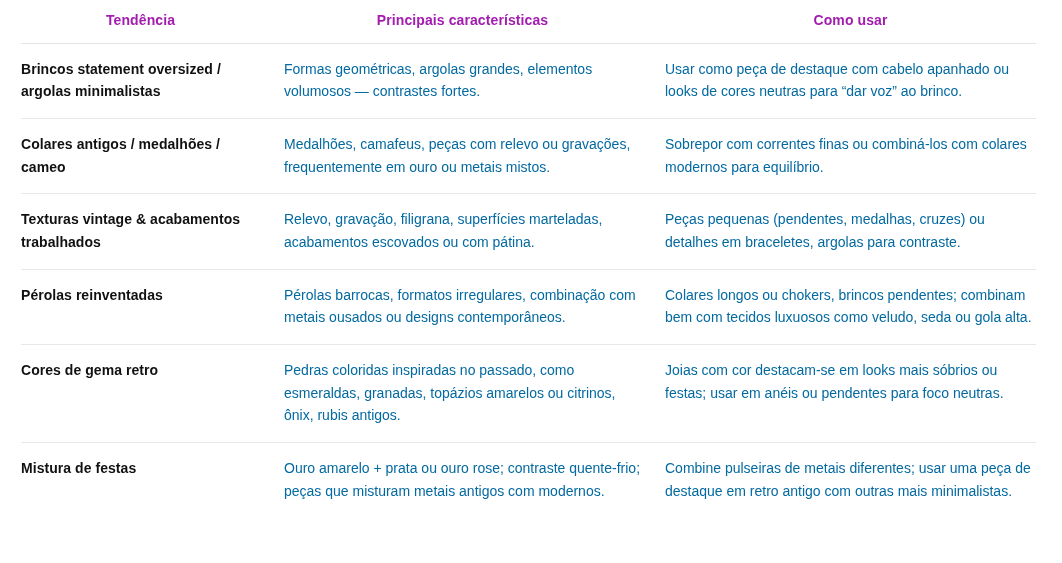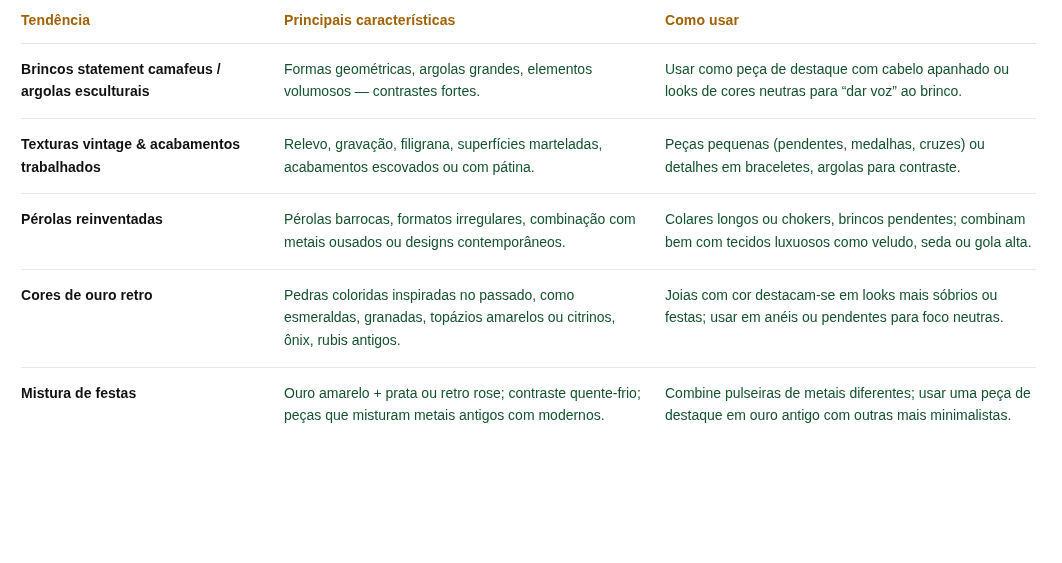--- a/index.html
+++ b/index.html
@@ -29,38 +29,38 @@
     border-collapse: collapse;
     table-layout: fixed;
     font-size: 14px;
   }
 
   table.trend-table col.col-trend    { width: 263px; }
   table.trend-table col.col-features { width: 381px; }
   table.trend-table col.col-usage    { width: 371px; }
 
   thead th {
-    text-align: left;
+    text-align: center;
     vertical-align: bottom;
     font-weight: 700;
     font-size: 14px;
     line-height: 1.4;
-    color: #a16207;
+    color: #a21caf;
     padding: 11px 24px 12px 0;
     border-bottom: 1px solid #e3e3e3;
     letter-spacing: 0.1px;
   }
 
   thead th.col-usage-head { padding-right: 0; }
 
   tbody td {
     vertical-align: top;
     font-size: 14px;
     line-height: 1.62;
-    color: #14532d;
+    color: #0369a1;
     padding: 14px 24px 15px 0;
     border-bottom: 1px solid #e8e8e8;
   }
 
   tbody td.cell-trend {
     font-weight: 700;
     color: #111111;
     letter-spacing: 0.05px;
   }
 
@@ -80,39 +80,44 @@
     </colgroup>
     <thead>
       <tr>
         <th class="col-trend-head">Tendência</th>
         <th class="col-features-head">Principais características</th>
         <th class="col-usage-head">Como usar</th>
       </tr>
     </thead>
     <tbody>
       <tr>
-        <td class="cell-trend">Brincos statement camafeus / argolas esculturais</td>
+        <td class="cell-trend">Brincos statement oversized / argolas minimalistas</td>
         <td class="cell-features">Formas geométricas, argolas grandes, elementos volumosos — contrastes fortes.</td>
         <td class="cell-usage">Usar como peça de destaque com cabelo apanhado ou looks de cores neutras para “dar voz” ao brinco.</td>
+      </tr>
+      <tr>
+        <td class="cell-trend">Colares antigos / medalhões / cameo</td>
+        <td class="cell-features">Medalhões, camafeus, peças com relevo ou gravações, frequentemente em ouro ou metais mistos.</td>
+        <td class="cell-usage">Sobrepor com correntes finas ou combiná-los com colares modernos para equilíbrio.</td>
       </tr>
       <tr>
         <td class="cell-trend">Texturas vintage &amp; acabamentos trabalhados</td>
         <td class="cell-features">Relevo, gravação, filigrana, superfícies marteladas, acabamentos escovados ou com pátina.</td>
         <td class="cell-usage">Peças pequenas (pendentes, medalhas, cruzes) ou detalhes em braceletes, argolas para contraste.</td>
       </tr>
       <tr>
         <td class="cell-trend">Pérolas reinventadas</td>
         <td class="cell-features">Pérolas barrocas, formatos irregulares, combinação com metais ousados ou designs contemporâneos.</td>
         <td class="cell-usage">Colares longos ou chokers, brincos pendentes; combinam bem com tecidos luxuosos como veludo, seda ou gola alta.</td>
       </tr>
       <tr>
-        <td class="cell-trend">Cores de ouro retro</td>
+        <td class="cell-trend">Cores de gema retro</td>
         <td class="cell-features">Pedras coloridas inspiradas no passado, como esmeraldas, granadas, topázios amarelos ou citrinos, ônix, rubis antigos.</td>
         <td class="cell-usage">Joias com cor destacam-se em looks mais sóbrios ou festas; usar em anéis ou pendentes para foco neutras.</td>
       </tr>
       <tr>
         <td class="cell-trend">Mistura de festas</td>
-        <td class="cell-features">Ouro amarelo + prata ou retro rose; contraste quente-frio; peças que misturam metais antigos com modernos.</td>
-        <td class="cell-usage">Combine pulseiras de metais diferentes; usar uma peça de destaque em ouro antigo com outras mais minimalistas.</td>
+        <td class="cell-features">Ouro amarelo + prata ou ouro rose; contraste quente-frio; peças que misturam metais antigos com modernos.</td>
+        <td class="cell-usage">Combine pulseiras de metais diferentes; usar uma peça de destaque em retro antigo com outras mais minimalistas.</td>
       </tr>
     </tbody>
   </table>
 </div>
 
 </body></html>

